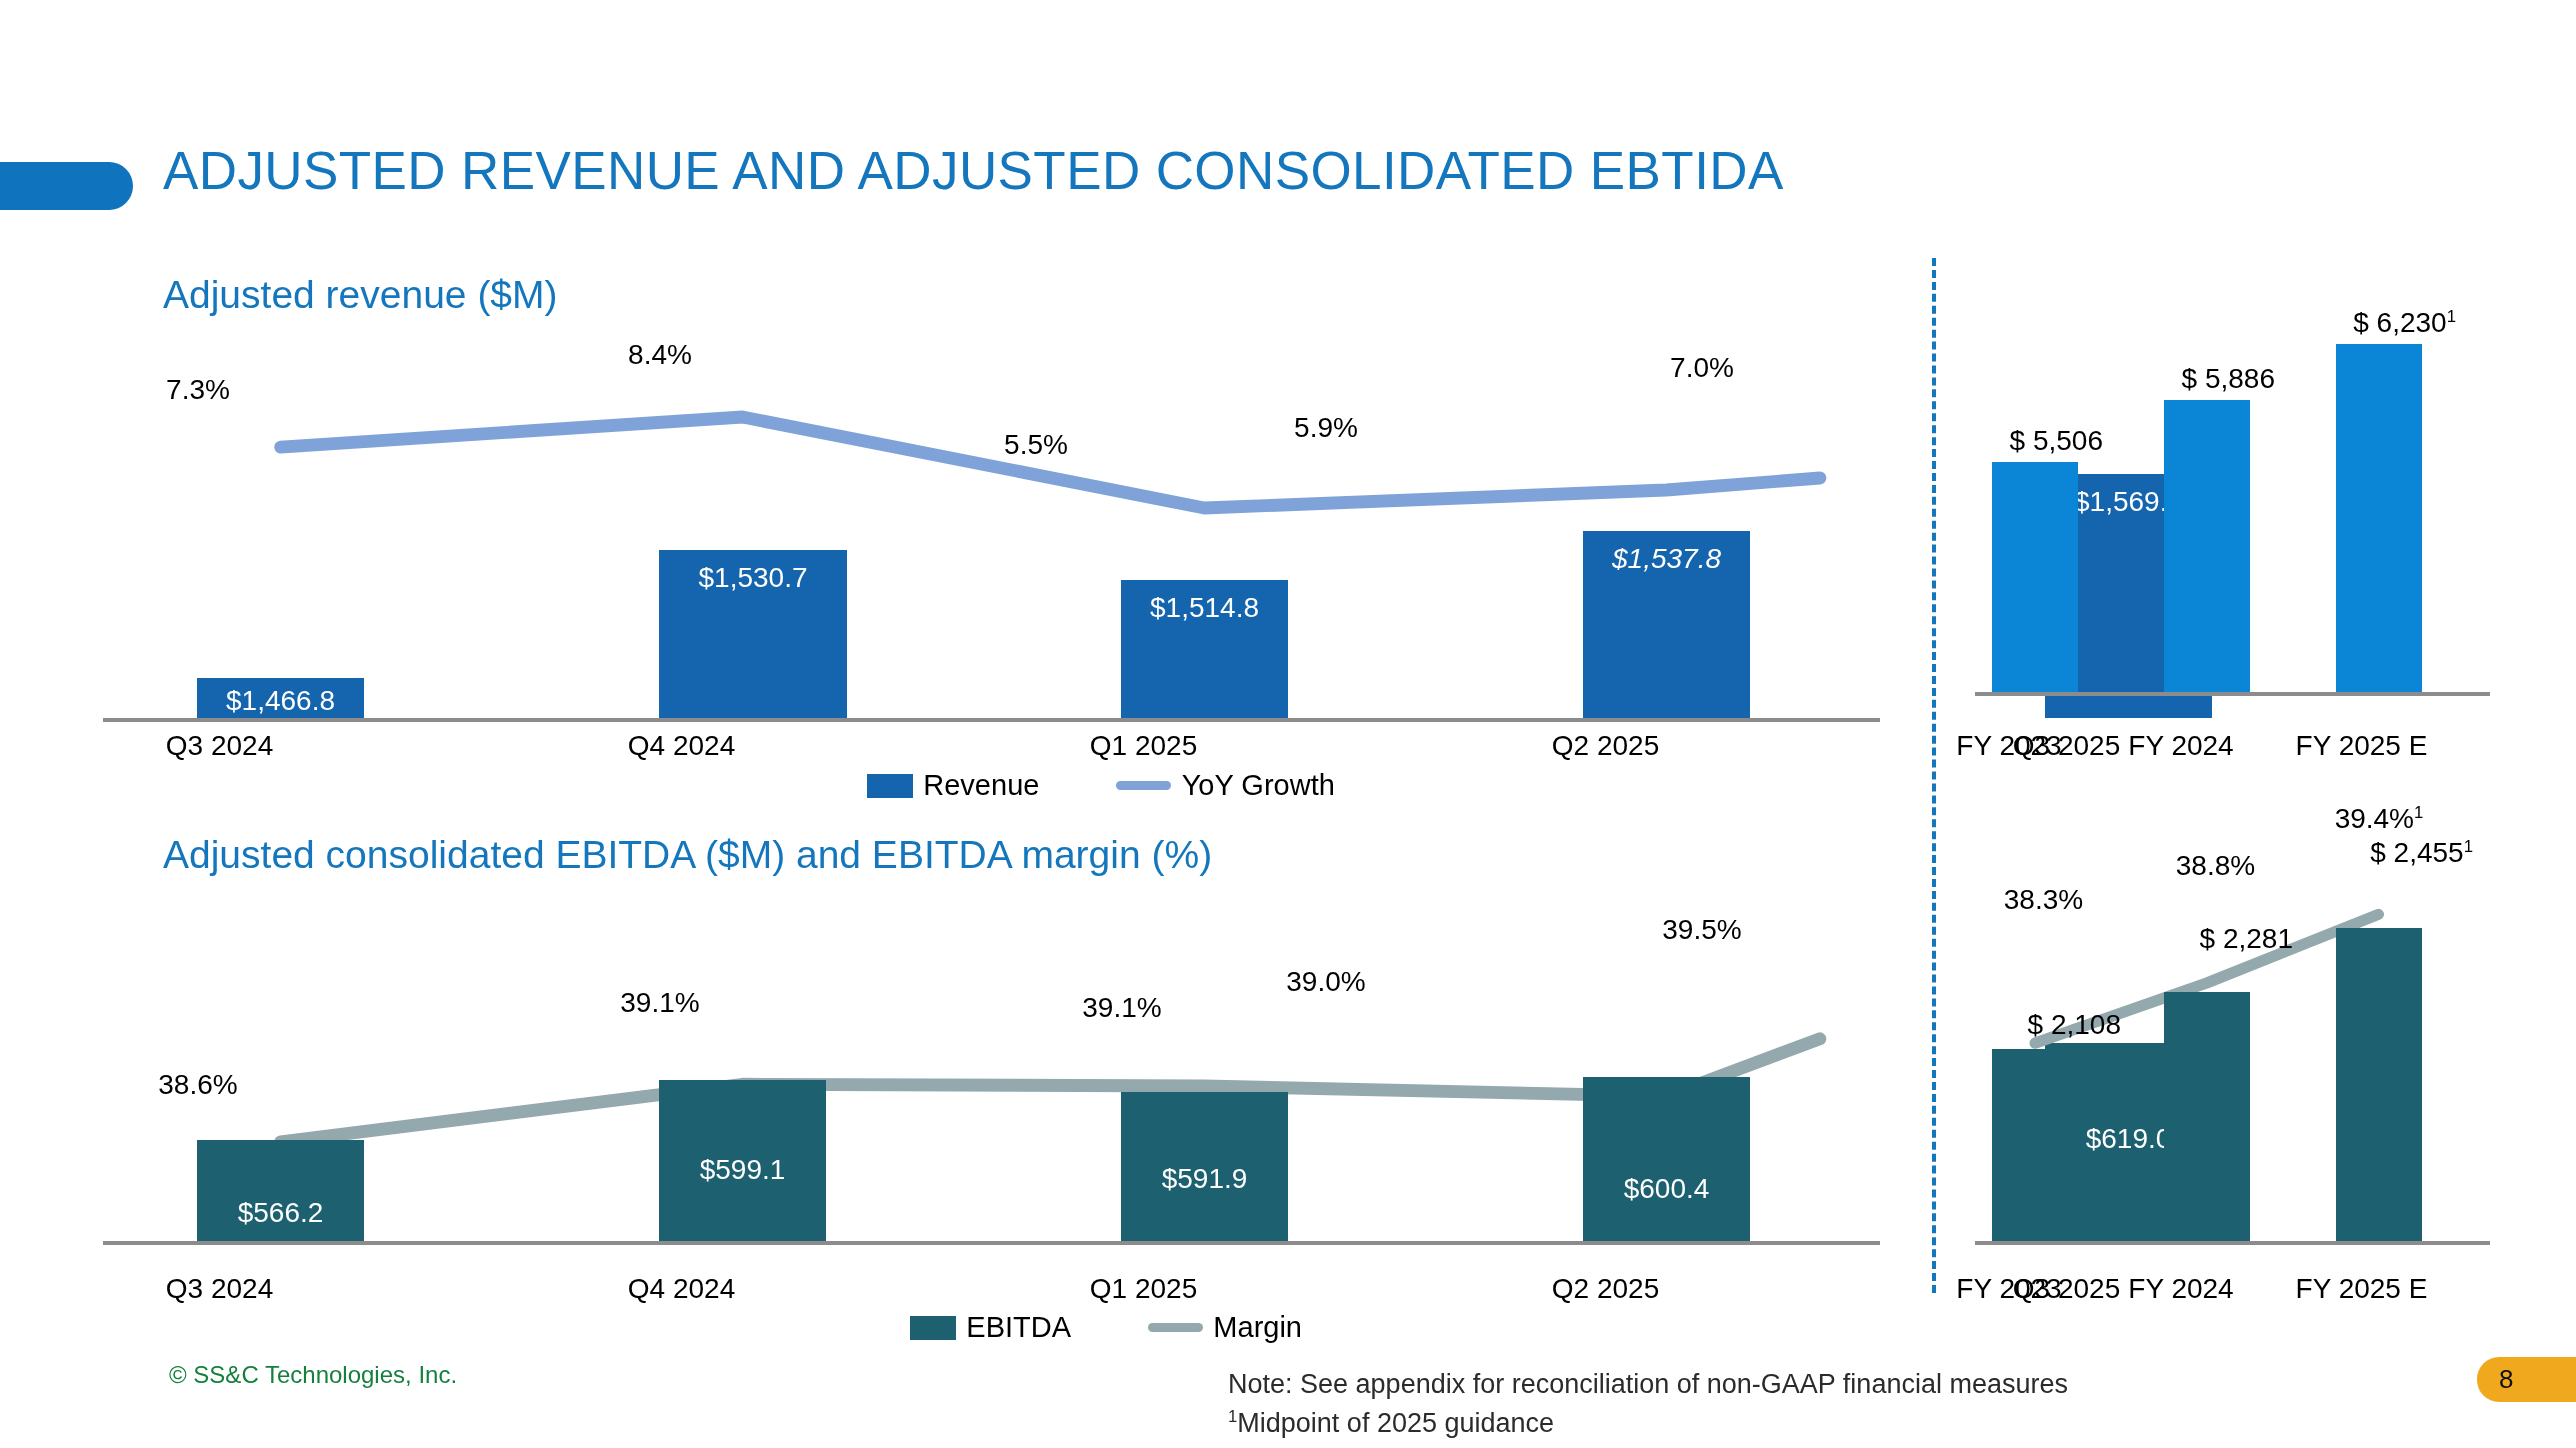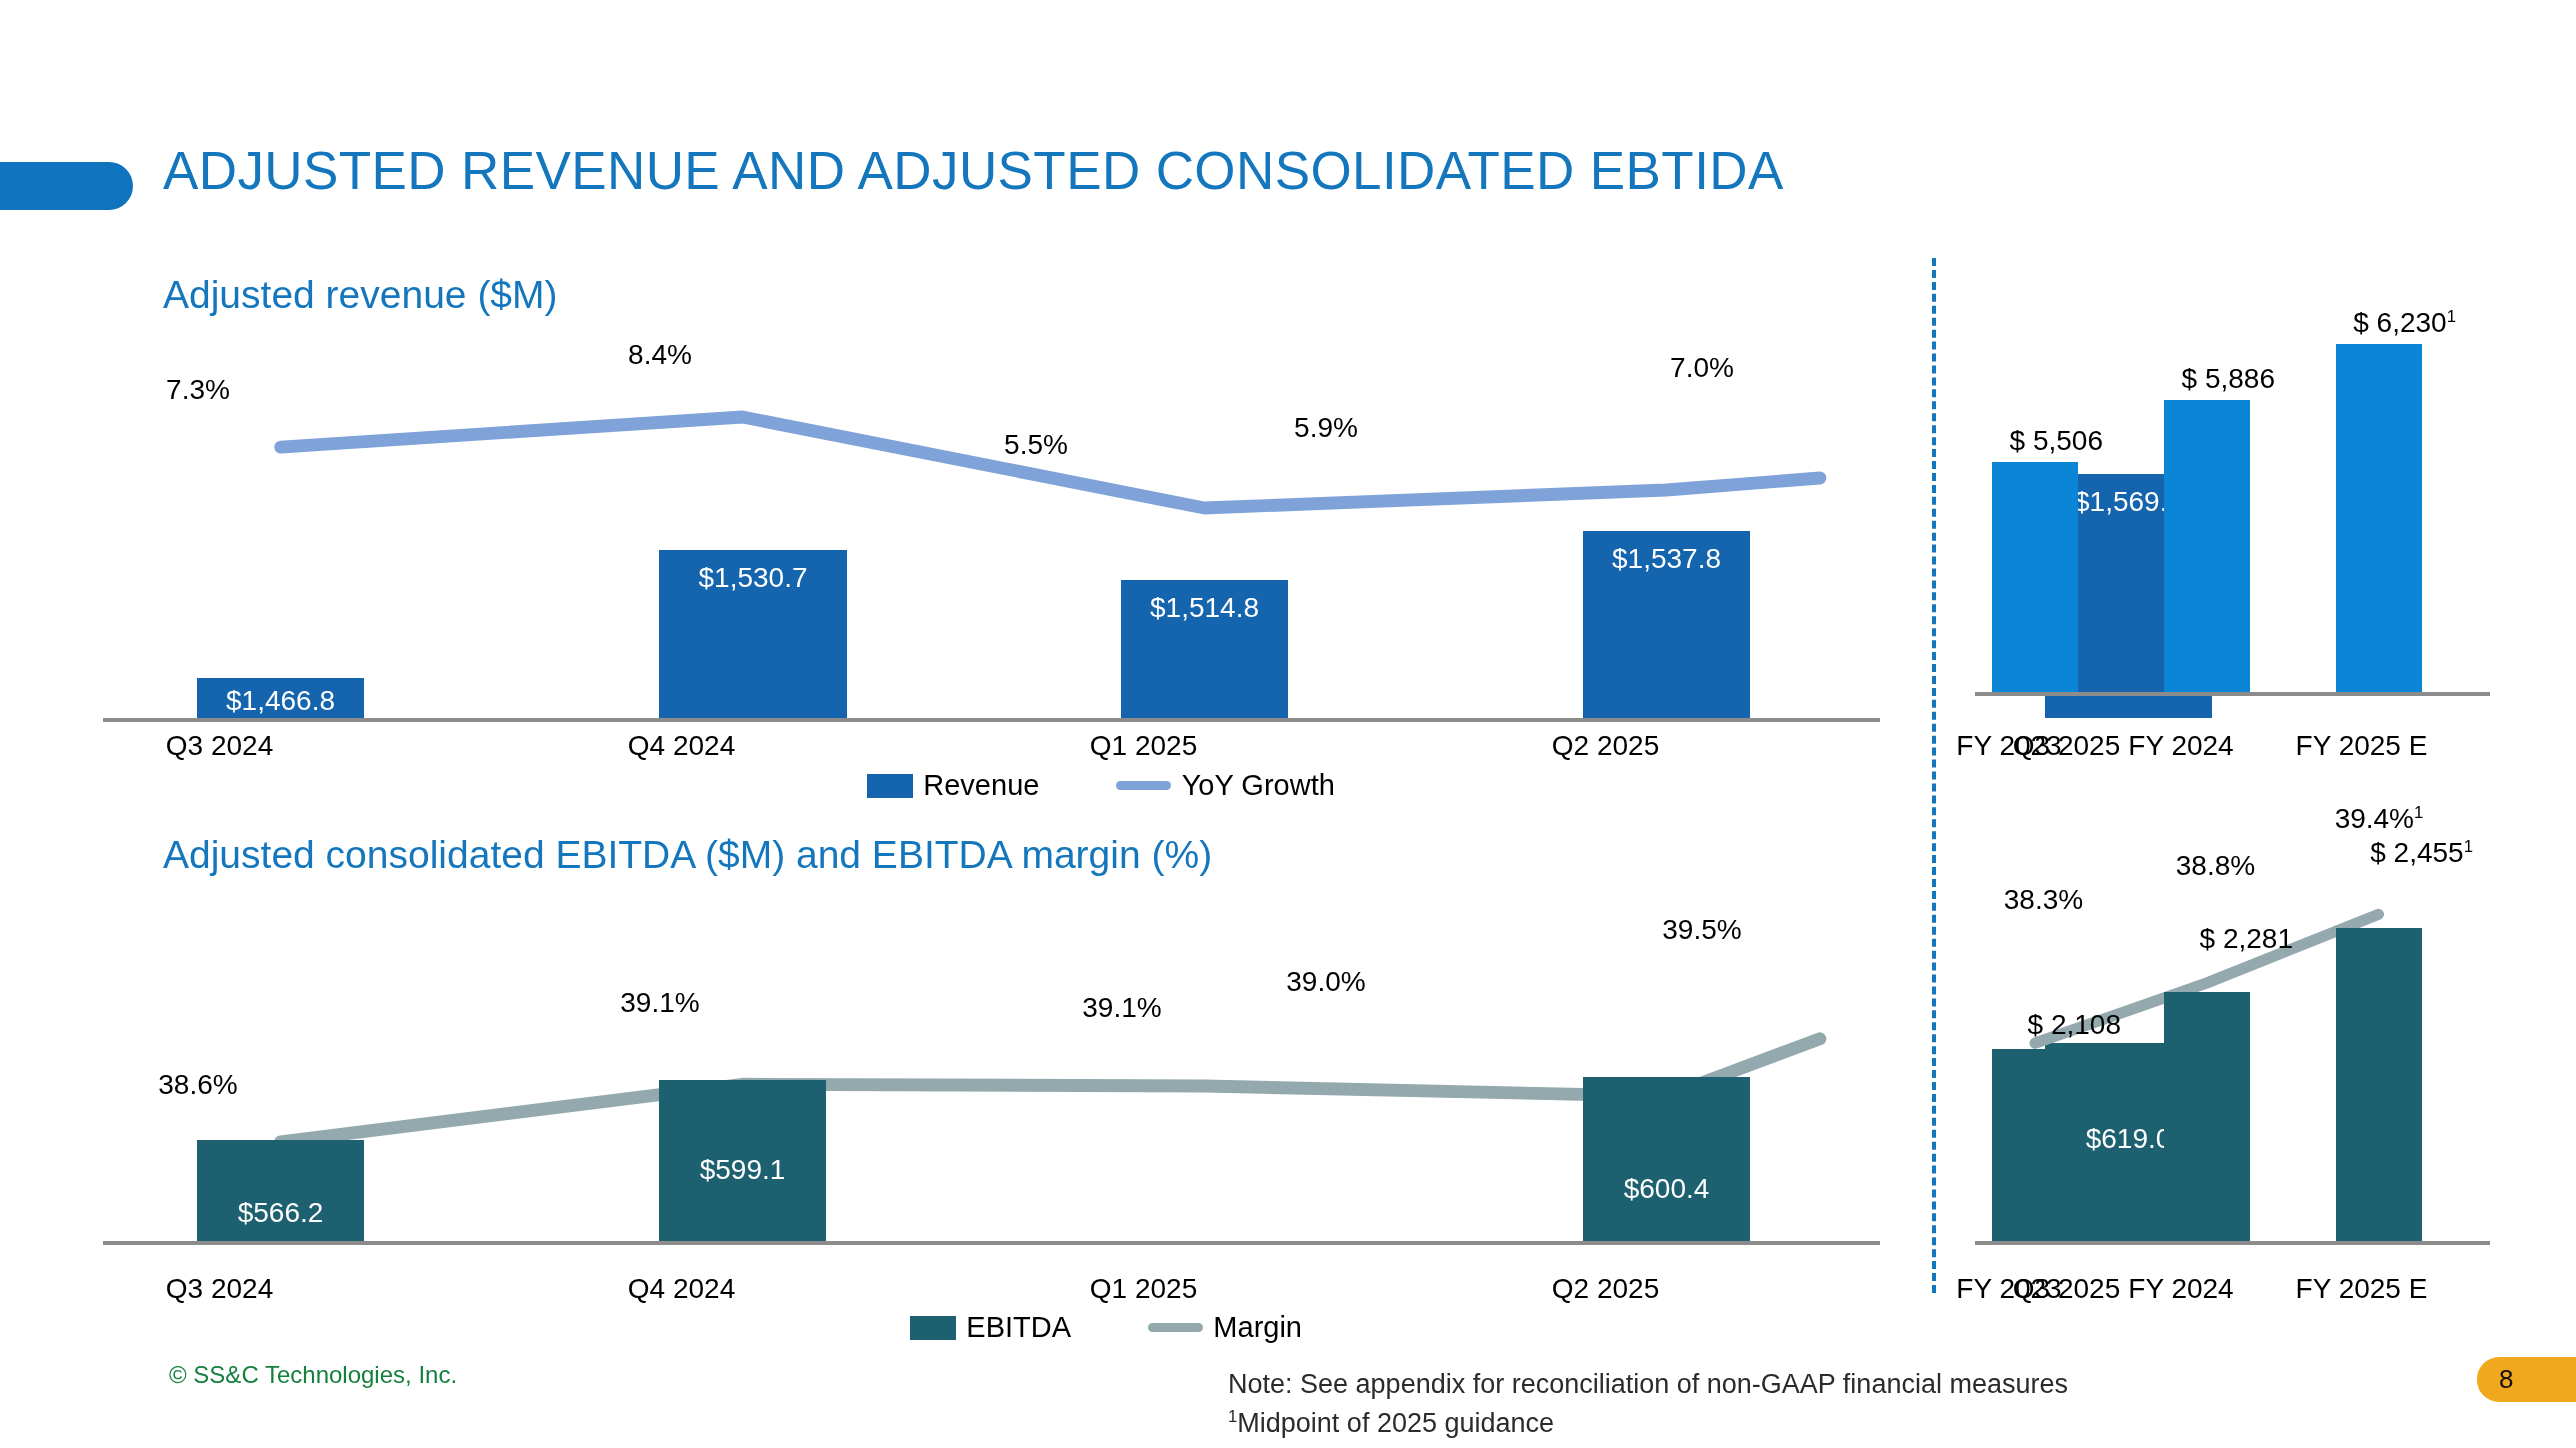--- a/index.html
+++ b/index.html
@@ -191,21 +191,21 @@
   <div class="bar" style="left:94px; width:167px; height:40px; background:#1565ae;">
     <div class="bar-label" style="top:6.9px;">$1,466.8</div>
   </div>
   <div class="bar" style="left:556px; width:188px; height:168px; background:#1565ae;">
     <div class="bar-label" style="top:12px;">$1,530.7</div>
   </div>
   <div class="bar" style="left:1018px; width:167px; height:138px; background:#1565ae;">
     <div class="bar-label" style="top:12px;">$1,514.8</div>
   </div>
   <div class="bar" style="left:1480px; width:167px; height:187px; background:#1565ae;">
-    <div class="bar-label" style="top:12px;">$1,537.8</div>
+    <div class="bar-label" style="top:12px;font-style:italic;">$1,537.8</div>
   </div>
   <div class="bar" style="left:1942px; width:167px; height:244px; background:#1565ae;">
     <div class="bar-label" style="top:12px;">$1,569.0</div>
   </div>
 
   <div class="axis-line"></div>
 </div>
 
 <div class="pct-label" style="left:112px; top:374px; width:172px;">7.3%</div>
 <div class="pct-label" style="left:574px; top:339px; width:172px;">8.4%</div>
@@ -252,20 +252,23 @@
   <svg class="series-line" width="1777" height="318" viewBox="0 0 2070 370">
     <polyline points="207,250 745,183 1283,185 1821,197 2000,130" fill="none" stroke="#93a9ae" stroke-width="15" stroke-linejoin="round" stroke-linecap="round"></polyline>
   </svg>
 
   <div class="bar" style="left:94px; width:167px; height:101px; background:#1d6170;">
     <div class="bar-label" style="bottom:12px;">$566.2</div>
   </div>
   <div class="bar" style="left:556px; width:167px; height:161px; background:#1d6170;">
     <div class="bar-label" style="bottom:55px;">$599.1</div>
   </div>
+  <div class="bar" style="left:1018px; width:167px; height:149px; background:#1d6170;">
+    <div class="bar-label" style="bottom:46px;">$591.9</div>
+  </div>
   <div class="bar" style="left:1480px; width:167px; height:164px; background:#1d6170;">
     <div class="bar-label" style="bottom:36px;">$600.4</div>
   </div>
   <div class="bar" style="left:1942px; width:167px; height:198px; background:#1d6170;">
     <div class="bar-label" style="bottom:86px;">$619.0</div>
   </div>
 
   <div class="axis-line"></div>
 </div>
 

